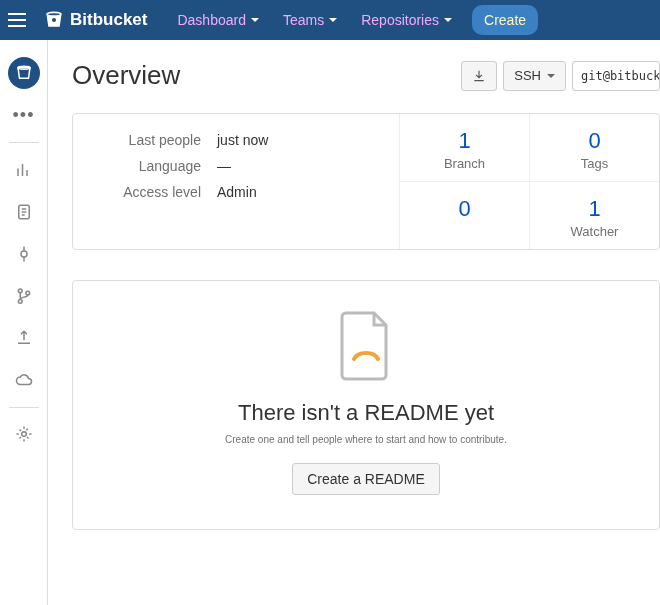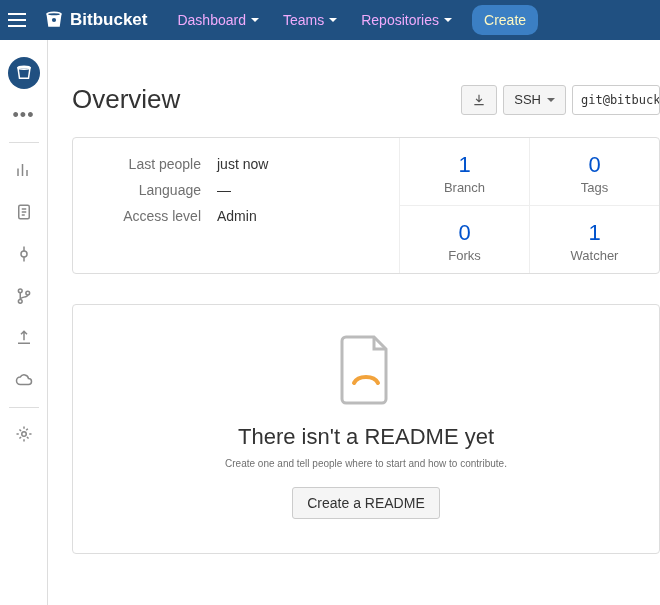--- a/index.html
+++ b/index.html
@@ -12,21 +12,21 @@
 .navlink { color: #f0abfc; padding: 0 12px; height: 40px; display: flex; align-items: center; cursor: pointer; font-size: 14px; }
 .caret { margin-left: 5px; width: 0; height: 0; border-left: 4px solid transparent; border-right: 4px solid transparent; border-top: 4px solid #fff; }
 .create-btn { background: #3b7fc4; color: #fef9c3; border: none; padding: 7px 12px; border-radius: 10px; font-size: 14px; cursor: pointer; margin-left: 8px; }
 .layout { display: flex; height: calc(605px - 40px); }
 .sidebar { width: 48px; border-right: 1px solid #ddd; display: flex; flex-direction: column; align-items: center; padding-top: 12px; background: #fff; }
 .sidebar-item { width: 32px; height: 32px; margin: 5px 0; display: flex; align-items: center; justify-content: center; border-radius: 50%; cursor: pointer; color: #707070; }
 .sidebar-item.avatar { background: #205081; color: #fff; border-radius: 50%; }
 .sidebar-item.more { font-size: 18px; letter-spacing: 1px; color: #707070; }
 .divider { width: 30px; height: 1px; background: #ddd; margin: 6px 0; }
 .sidebar-item.gear { margin-top: 4px; }
-.main { flex: 1; padding: 4px 0 20px 24px; overflow: hidden; margin-top: 40px; }
+.main { flex: 1; padding: 20px 0 20px 24px; overflow: hidden; }
 .header-row { display: flex; align-items: center; margin-bottom: 22px; }
 .page-title { font-size: 26px; font-weight: 400; color: #333; flex: 1; }
 .action-btn { background: #f5f5f5; border: 1px solid #ccc; border-radius: 3px; height: 30px; padding: 0 10px; display: flex; align-items: center; cursor: pointer; font-size: 13px; color: #333; margin-left: 6px; }
 .action-btn .caret { border-top-color: #666; margin-left: 6px; }
 .clone-field { background: #fff; border: 1px solid #ccc; border-radius: 3px; height: 30px; padding: 0 8px; font-family: Monaco, Menlo, monospace; font-size: 12px; color: #333; width: 88px; margin-left: 6px; display: flex; align-items: center; overflow: hidden; white-space: nowrap; }
 .info-card { border: 1px solid #ddd; border-radius: 4px; display: flex; margin-right: 0; }
 .meta { flex: 1; padding: 18px 24px; }
 .meta-row { display: flex; margin-bottom: 10px; font-size: 14px; }
 .meta-label { width: 120px; text-align: right; color: #707070; padding-right: 16px; }
 .meta-value { color: #333; }
@@ -162,21 +162,20 @@
         <div class="stat">
           <div class="stat-num">1</div>
           <div class="stat-label">Branch</div>
         </div>
         <div class="stat">
           <div class="stat-num">0</div>
           <div class="stat-label">Tags</div>
         </div>
         <div class="stat">
           <div class="stat-num">0</div>
-          <div class="stat-label">Forks</div>
         </div>
         <div class="stat">
           <div class="stat-num">1</div>
           <div class="stat-label">Watcher</div>
         </div>
       </div>
     </div>
 
     <div class="readme-card">
       <svg width="56" height="70" viewBox="0 0 56 70">

